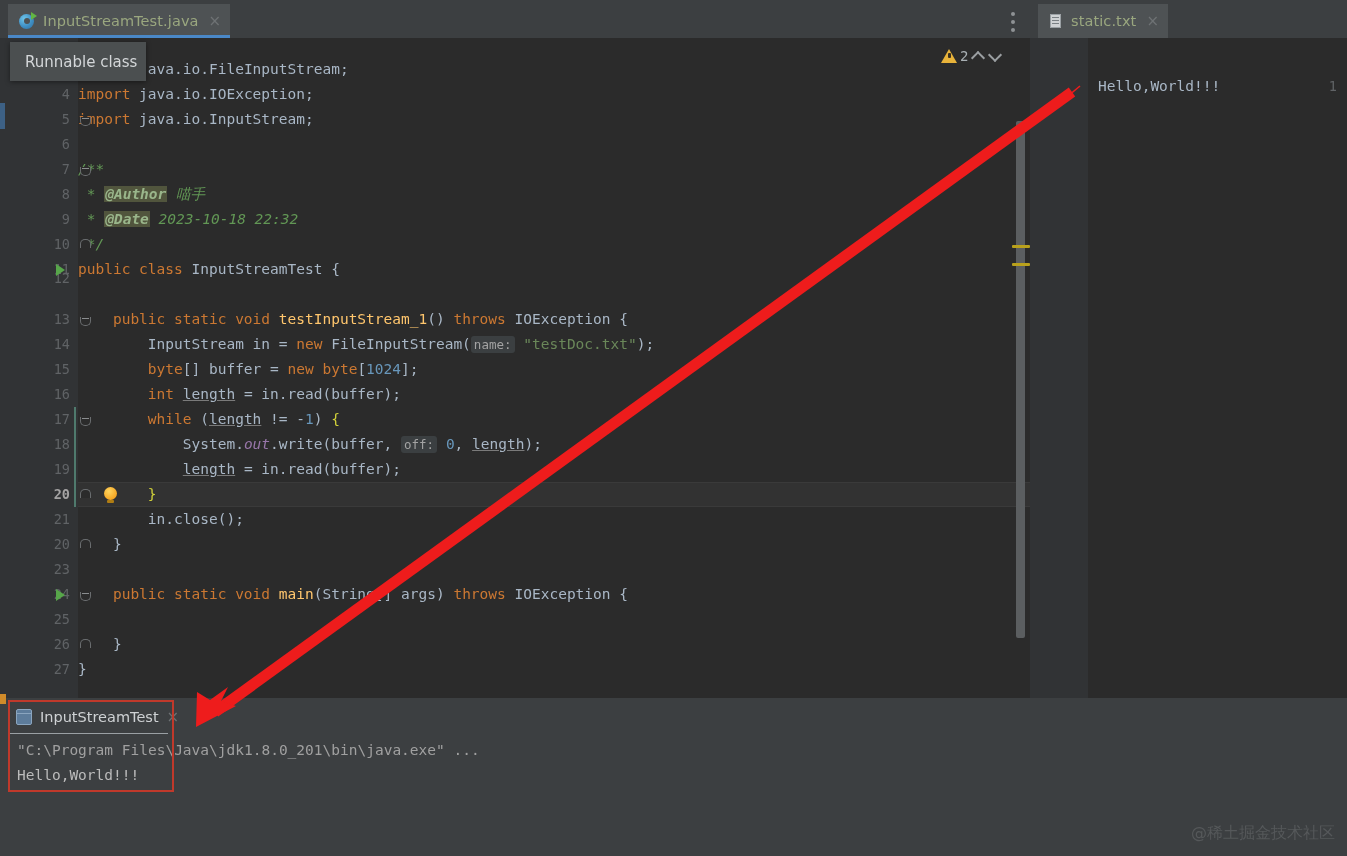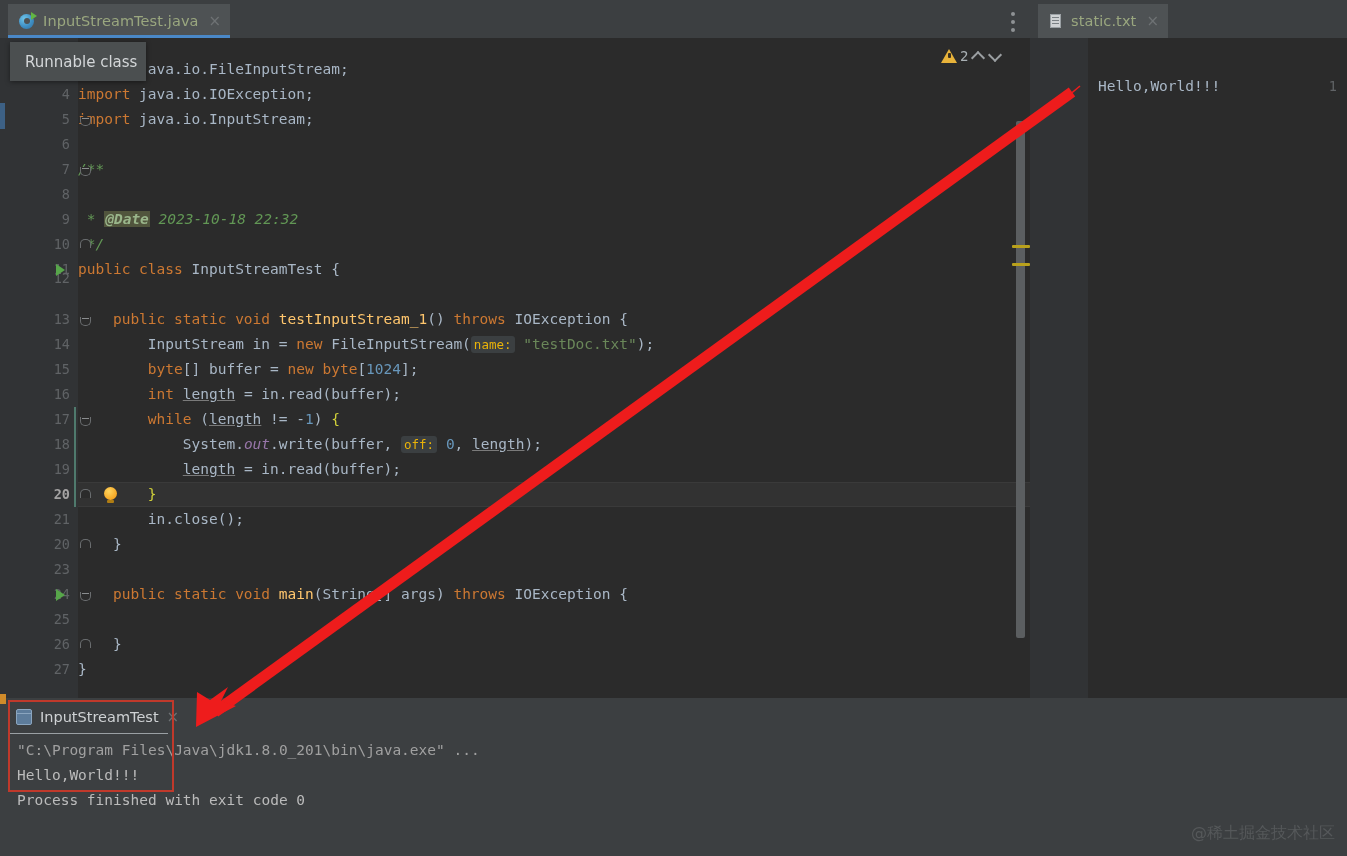--- a/index.html
+++ b/index.html
@@ -70,21 +70,21 @@
   .curline{position:absolute;left:0;right:0;height:25px;background:#323232;
       box-shadow:inset 0 1px 0 #3a3a3a,inset 0 -1px 0 #3a3a3a;}
   .row{position:absolute;left:0;right:0;height:25px;line-height:25px;font-size:14.5px;
       white-space:pre;color:#a9b7c6;}
 
   .kw{color:#cc7832;}
   .str{color:#6a8759;} .num{color:#6897bb;} .fn{color:#ffc66d;} .cmt{color:#629755;font-style:italic;}
   .tag{color:#9ab68b;font-style:italic;font-weight:bold;background:#51553d;padding:0 1px;}
   .fld{color:#9876aa;font-style:italic;} .ul{text-decoration:underline;text-decoration-color:#7a7a7a;}
   .it{font-style:italic;} .br{color:#d0d03a;}
-  .hint{color:#eab308;font-size:12.5px;background:#3b3f41;border-radius:3px;padding:1px 3px;}
+  .hint{color:#a3a3a3;font-size:12.5px;background:#3b3f41;border-radius:3px;padding:1px 3px;}
 
   
   .vscroll{position:absolute;left:1016px;top:83px;width:9px;height:517px;background:#5b5e60;border-radius:2px;}
   .warnmark{position:absolute;left:1012px;width:18px;height:3px;background:#b9a11c;border-radius:1px;}
   .warnbox{position:absolute;left:941px;top:48px;display:flex;align-items:center;gap:3px;}
   .warntri{width:0;height:0;border-left:8px solid transparent;border-right:8px solid transparent;
      border-bottom:14px solid #e8b33a;position:relative;}
   .warntri:after{content:"";position:absolute;left:-1.5px;top:4px;width:3px;height:5px;background:#3a3020;border-radius:1px;}
   .warncount{font-size:14px;color:#a9b0b4;font-family:"DejaVu Sans Mono",monospace;}
   .chev{width:14px;height:14px;position:relative;}
@@ -234,20 +234,21 @@
         </div>
       </div>
     <div class="editarea" id="editarea">
         <div class="curline" style="top: 444px;"></div>
         <div class="blockbar" style="top: 369px; height: 100px;"></div>
         <div class="row" style="top: 19px;"><span class="kw">import</span> java.io.FileInputStream;</div>
         <div class="row" style="top: 44px;"><span class="kw">import</span> java.io.IOException;</div>
         <div class="row" style="top: 69px;"><span class="kw">import</span> java.io.InputStream;</div>
         <div class="row" style="top: 94px;"></div>
         <div class="row" style="top: 119px;"><span class="cmt">/**</span></div>
+        <div class="row" style="top: 144px;"><span class="cmt"> * </span><span class="tag">@Author</span><span class="cmt"> 喵手</span></div>
         <div class="row" style="top: 169px;"><span class="cmt"> * </span><span class="tag">@Date</span><span class="cmt"> 2023-10-18 22:32</span></div>
         <div class="row" style="top: 194px;"><span class="cmt"> */</span></div>
         <div class="row" style="top: 219px;"><span class="kw">public class </span><span>InputStreamTest </span>{</div>
         <div class="row" style="top: 244px;"></div>
         <div class="row" style="top: 269px;">    <span class="kw">public static void </span><span class="fn">testInputStream_1</span>() <span class="kw">throws </span>IOException {</div>
         <div class="row" style="top: 294px;">        InputStream in = <span class="kw">new </span>FileInputStream(<span class="hint">name:</span> <span class="str">"testDoc.txt"</span>);</div>
         <div class="row" style="top: 319px;">        <span class="kw">byte</span>[] buffer = <span class="kw">new byte</span>[<span class="num">1024</span>];</div>
         <div class="row" style="top: 344px;">        <span class="kw">int </span><span class="ul">length</span> = in.read(buffer);</div>
         <div class="row" style="top: 369px;">        <span class="kw">while </span>(<span class="ul">length</span> != -<span class="num">1</span>) <span class="br">{</span></div>
         <div class="row" style="top: 394px;">            System.<span class="fld">out</span>.write(buffer, <span class="hint">off:</span> <span class="num">0</span>, <span class="ul">length</span>);</div>
@@ -285,21 +286,21 @@
     <div class="conbar">
       <div class="contab">
         <span class="conicon">
             <span class="fr"></span>
           </span>
         <span class="lbl">InputStreamTest</span>
         <span class="cls">×</span>
       </div>
       <div class="contabline"></div>
     </div>
-    <div class="conout" id="conout"><div class="dim">"C:\Program Files\Java\jdk1.8.0_201\bin\java.exe" ...</div><div>Hello,World!!!</div><div>Process finished with exit code 0</div></div>
+    <div class="conout" id="conout"><div class="dim">"C:\Program Files\Java\jdk1.8.0_201\bin\java.exe" ...</div><div>Hello,World!!!</div></div>
   </div>
   <div class="orangeTick"></div>
 
   <div class="overlay">
     <svg width="1347" height="856">
       <line x1="1080" y1="86" x2="1068" y2="96" stroke="#ee1c1c" stroke-width="1.6"></line>
       <line x1="1072" y1="92" x2="215" y2="712" stroke="#ee1c1c" stroke-width="11" stroke-linecap="butt"></line>
       <polygon points="196,727 236,706 221,701 228,687 210,700 197,692" fill="#ee1c1c"></polygon>
     </svg>
     <div class="redbox"></div>

